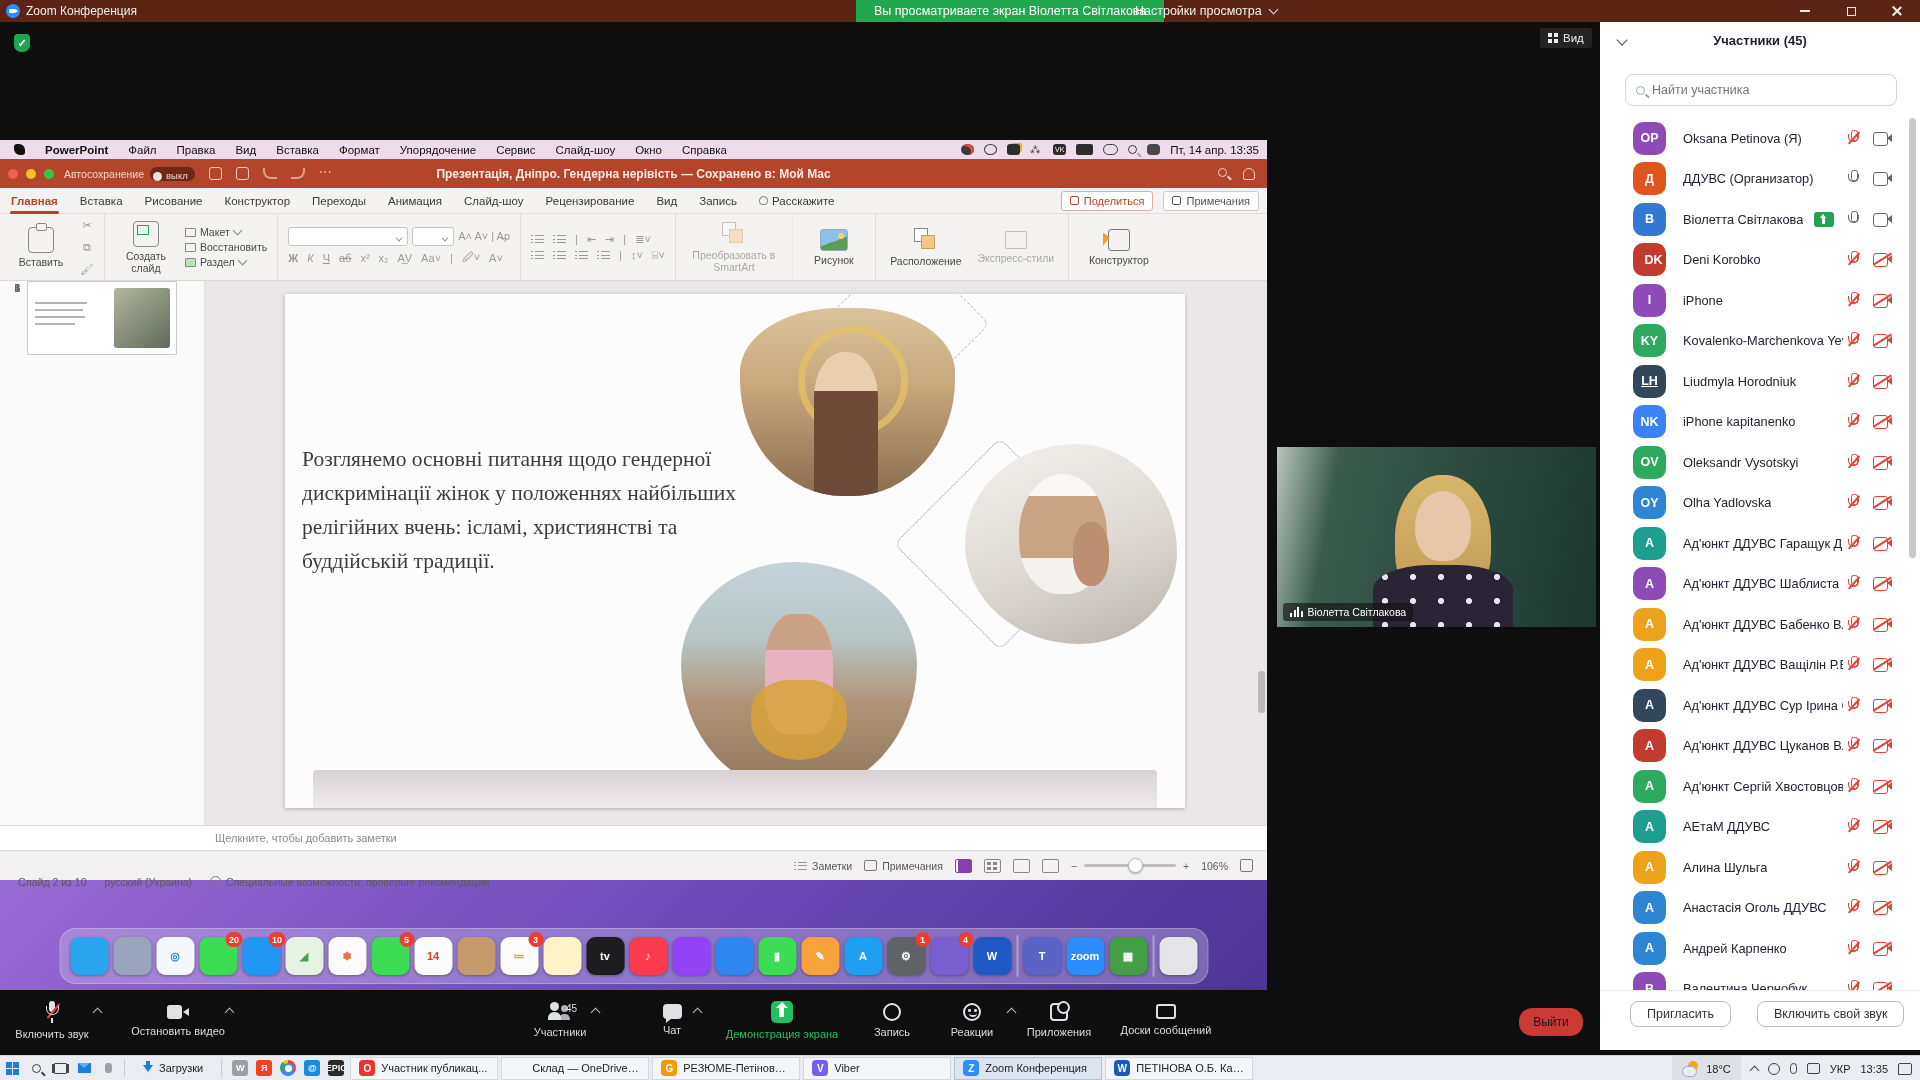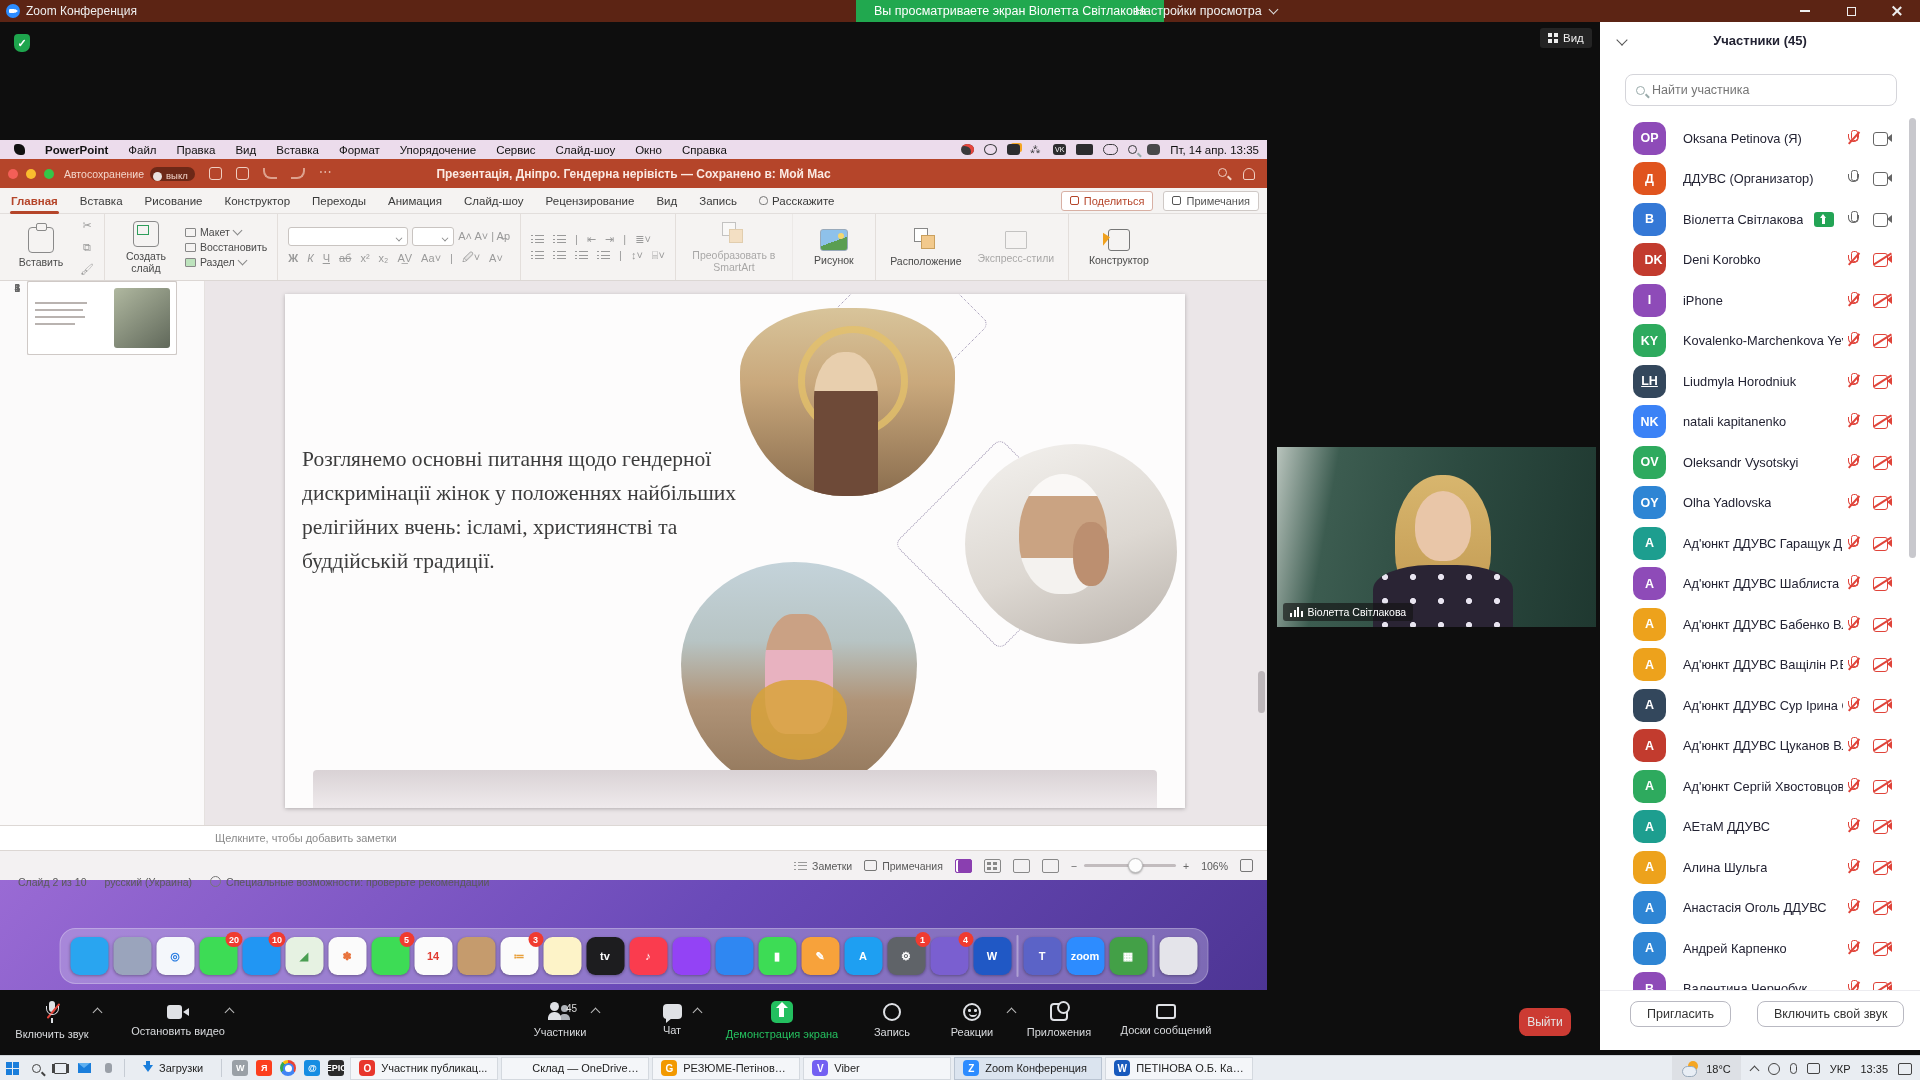--- a/index.html
+++ b/index.html
@@ -197,21 +197,21 @@
   .ic-share{width:22px;height:22px;background:#23bf5f;border-radius:5px;position:relative;}
   .ic-share::before{content:"";position:absolute;left:8px;top:6px;width:5px;height:10px;background:#fff;}
   .ic-share::after{content:"";position:absolute;left:4.5px;top:1px;border-bottom:6px solid #fff;border-left:6px solid transparent;border-right:6px solid transparent;}
   .ic-rec{width:18px;height:18px;border:2px solid #dfe1e5;border-radius:50%;margin-top:2px;}
   .ic-react{width:18px;height:18px;border:2px solid #dfe1e5;border-radius:50%;position:relative;margin-top:2px;}
   .ic-react::before{content:"";position:absolute;left:3px;top:4px;width:2.5px;height:2.5px;background:#dfe1e5;border-radius:50%;box-shadow:6px 0 0 #dfe1e5;}
   .ic-react::after{content:"";position:absolute;left:3.5px;bottom:2.5px;width:8px;height:4px;border-bottom:2px solid #dfe1e5;border-radius:0 0 6px 6px;}
   .ic-apps{width:18px;height:18px;border:2px solid #dfe1e5;border-radius:4px;position:relative;margin-top:2px;}
   .ic-apps::after{content:"";position:absolute;right:-4px;top:-4px;width:9px;height:9px;border-radius:50%;background:#0e0e0e;border:2px solid #dfe1e5;}
   .ic-board{width:20px;height:15px;border:2px solid #dfe1e5;border-radius:3px;margin-top:3px;}
-  #leave{position:absolute;left:1519px;top:13px;width:52px;height:28px;background:#cc3b33;border-radius:8px;color:#e5e5e5;font-size:12px;display:flex;align-items:center;justify-content:center;}
+  #leave{position:absolute;left:1519px;top:13px;width:64px;height:28px;background:#cc3b33;border-radius:13px;color:#0f172a;font-size:12px;display:flex;align-items:center;justify-content:center;}
 
   
   #panel{position:absolute;left:1600px;top:22px;width:320px;height:1028px;background:#fff;color:#232333;}
   #p-head{position:absolute;left:0;top:0;width:100%;height:36px;display:flex;align-items:center;justify-content:center;font-size:13px;font-weight:bold;}
   #p-collapse{position:absolute;left:18px;top:14px;width:8px;height:8px;border-right:1.6px solid #555;border-bottom:1.6px solid #555;transform:rotate(45deg);}
   #p-search{position:absolute;left:25px;top:52px;width:272px;height:32px;border:1px solid #d5d5da;border-radius:8px;display:flex;align-items:center;gap:7px;padding:0 10px;color:#9aa;}
   #p-search input{border:none;outline:none;font-size:12.5px;width:100%;color:#333;background:transparent;font-family:"Liberation Sans",sans-serif;}
   .s-mag{width:9px;height:9px;border:1.6px solid #9aa;border-radius:50%;position:relative;flex:0 0 auto;}
   .s-mag::after{content:"";position:absolute;left:8px;top:8px;width:5px;height:1.6px;background:#9aa;transform:rotate(45deg);}
   #p-list{position:absolute;left:0;top:96px;width:100%;height:885px;overflow:hidden;}
@@ -892,21 +892,21 @@
               <span class="stk"></span>
             </span>
             <span class="pcam off">
               <span class="stk"></span>
             </span>
           </span>
         </div>
 
         <div class="prow">
           <span class="avatar" style="background: #3b82f6;">NK</span>
-          <span class="pname">natali kapitanenko</span>
+          <span class="pname">iPhone kapitanenko</span>
           <span class="pstat">
 
             <span class="pmic off">
               <span class="stk"></span>
             </span>
             <span class="pcam off">
               <span class="stk"></span>
             </span>
           </span>
         </div>

